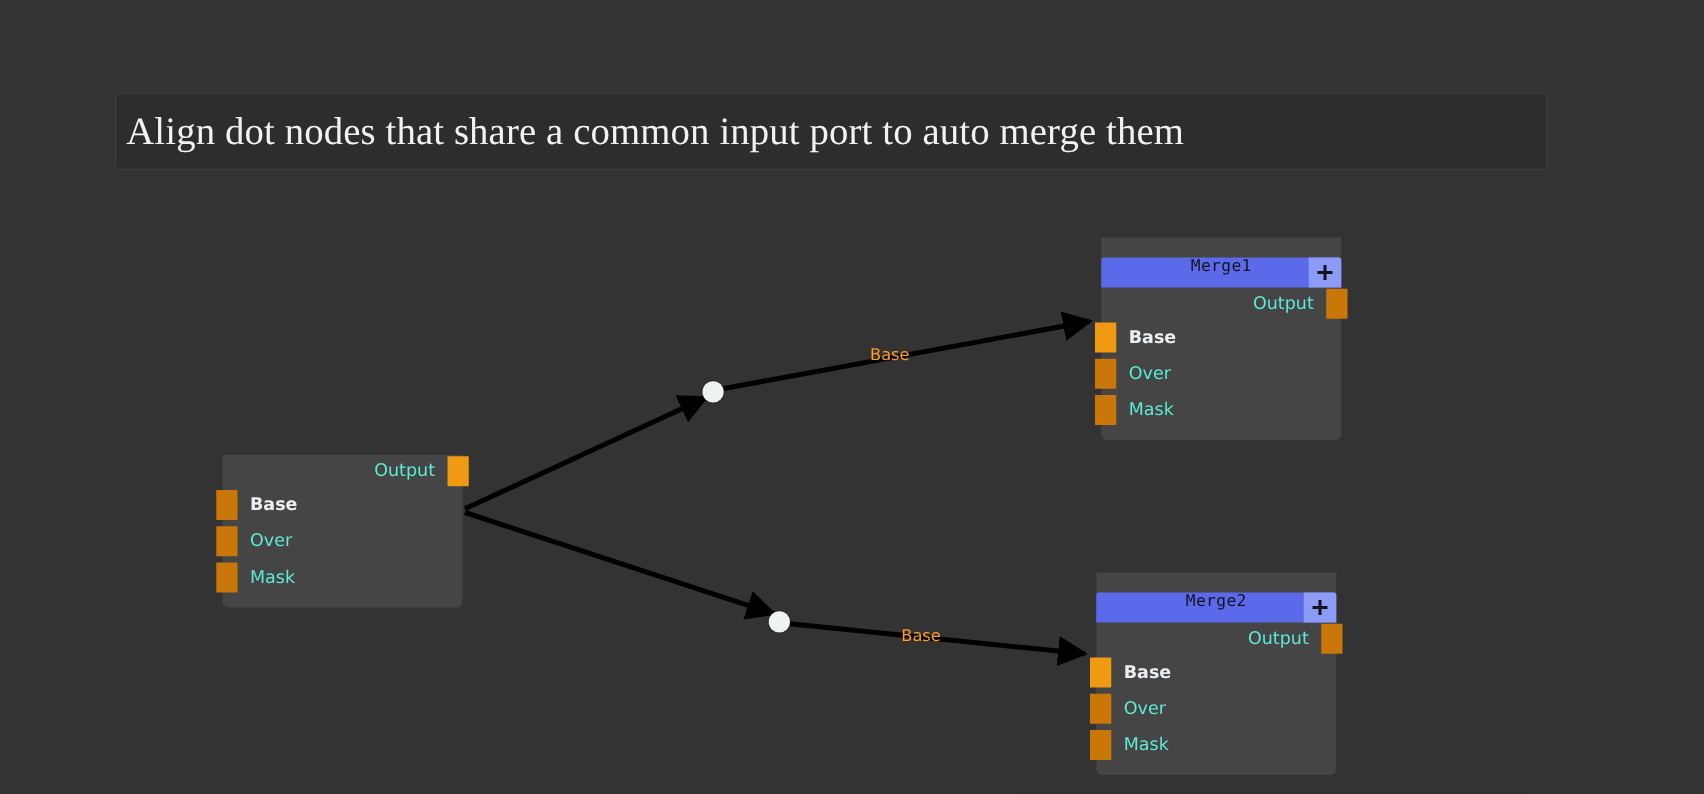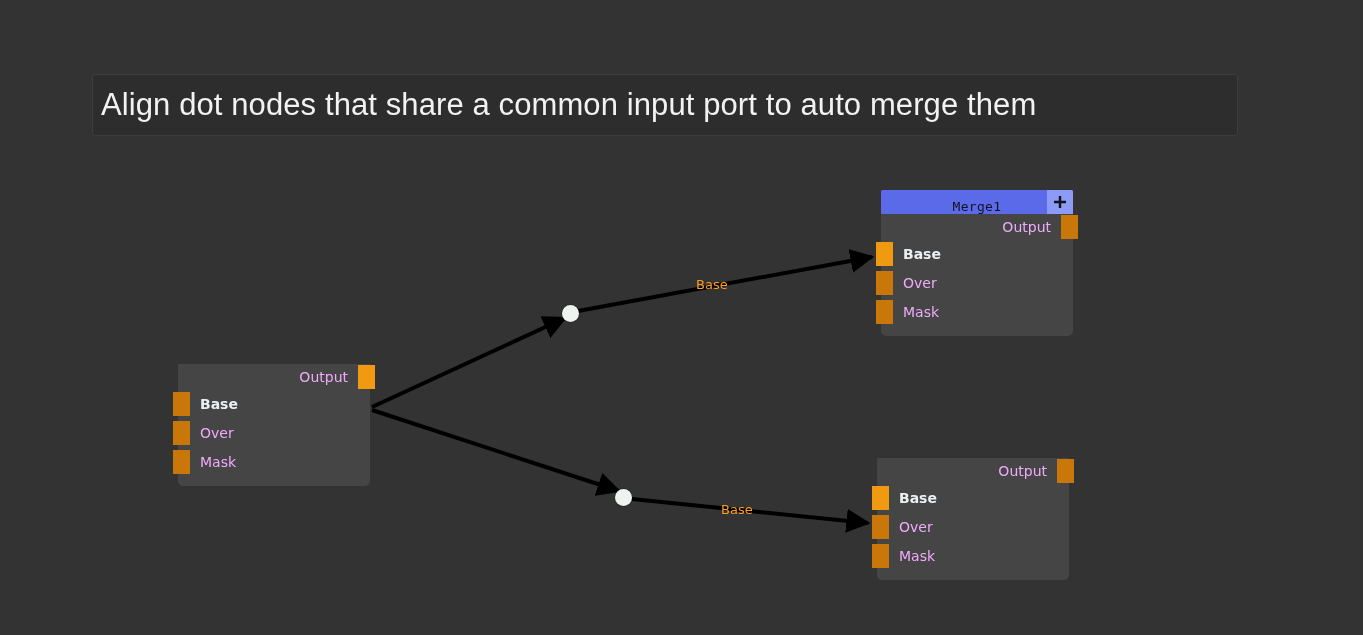--- a/index.html
+++ b/index.html
@@ -32,21 +32,21 @@
     border: 1px solid #3d3d3d;
     border-radius: 3px;
     box-sizing: border-box;
     display: flex;
     align-items: center;
     padding-left: 8px;
   }
   .title-text {
     color: #f2f2f2;
     font-size: 31px;
-    font-family: Liberation Sans, sans-serif;
+    font-family: Liberation Serif, serif;
     letter-spacing: 0.1px;
     white-space: nowrap;
   }
 
   
   #edges {
     position: absolute;
     left: 0;
     top: 0;
     width: 1363px;
@@ -78,23 +78,24 @@
     position: absolute;
     background: #454545;
     border-radius: 0 0 5px 5px;
     box-sizing: border-box;
   }
   .node-titlebar {
     position: relative;
     height: 24px;
     background: #5b6ae8;
     display: flex;
-    align-items: flex-end;
+    align-items: flex-start;
     justify-content: center;
     border-radius: 2px 2px 0 0;
+    margin-top: 16px;
   }
   .node-title {
     color: #13131f;
     font-size: 13px;
     font-family: "DejaVu Sans Mono", "Liberation Mono", monospace;
     letter-spacing: 0.3px;
   }
   .node-plus {
     position: absolute;
     right: 0;
@@ -147,21 +148,21 @@
     left: -5px;
     top: 50%;
     transform: translateY(-50%);
     width: 17px;
     height: 24px;
     background: #c97708;
   }
   .port-in.active { background: #f09a12; }
 
   .port-label {
-    color: #f0abfc;
+    color: #5eead4;
     font-size: 14px;
     font-family: "DejaVu Sans", "Liberation Sans", sans-serif;
   }
   .port-label.connected {
     color: #eceff2;
     font-weight: bold;
   }
 </style>
 </head>
 <body>
@@ -238,20 +239,28 @@
         <span class="port-label">Over</span>
       </div>
       <div class="row-input">
         <span class="port-in"></span>
         <span class="port-label">Mask</span>
       </div>
     </div>
   </div>
 
   <div class="node" style="left:877px; top:458px; width:192px;">
+    <div class="node-titlebar">
+      <span class="node-title">Merge2</span>
+      <span class="node-plus">
+        <svg width="14" height="14" viewBox="0 0 14 14" aria-hidden="true">
+          <path d="M7 1 L7 13 M1 7 L13 7" stroke="#13131f" stroke-width="2.4" stroke-linecap="butt"></path>
+        </svg>
+      </span>
+    </div>
     <div class="node-body">
       <div class="row-output">
         <span class="port-label">Output</span>
         <span class="port-out"></span>
       </div>
       <div class="row-input">
         <span class="port-in active"></span>
         <span class="port-label connected">Base</span>
       </div>
       <div class="row-input">

